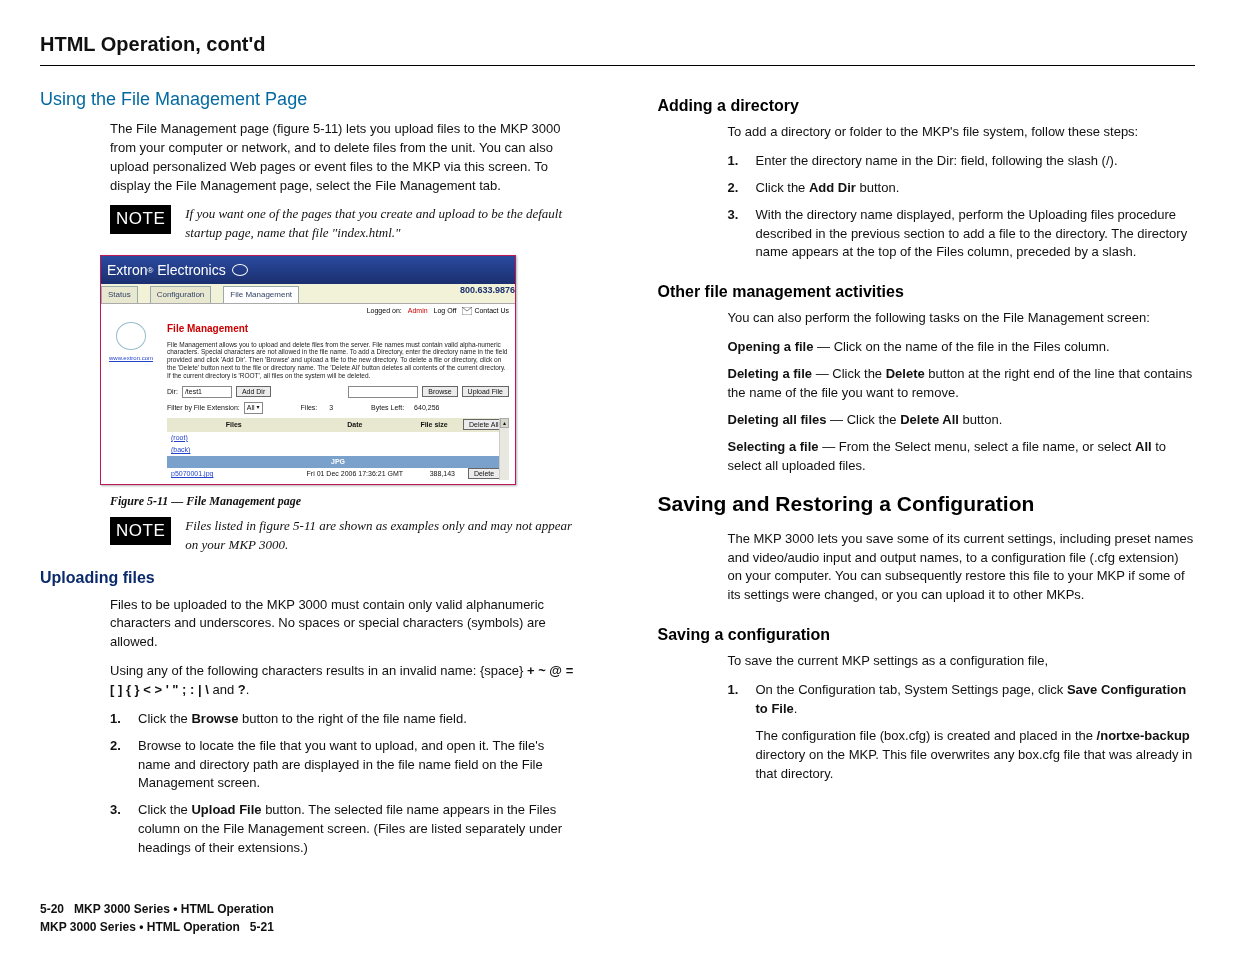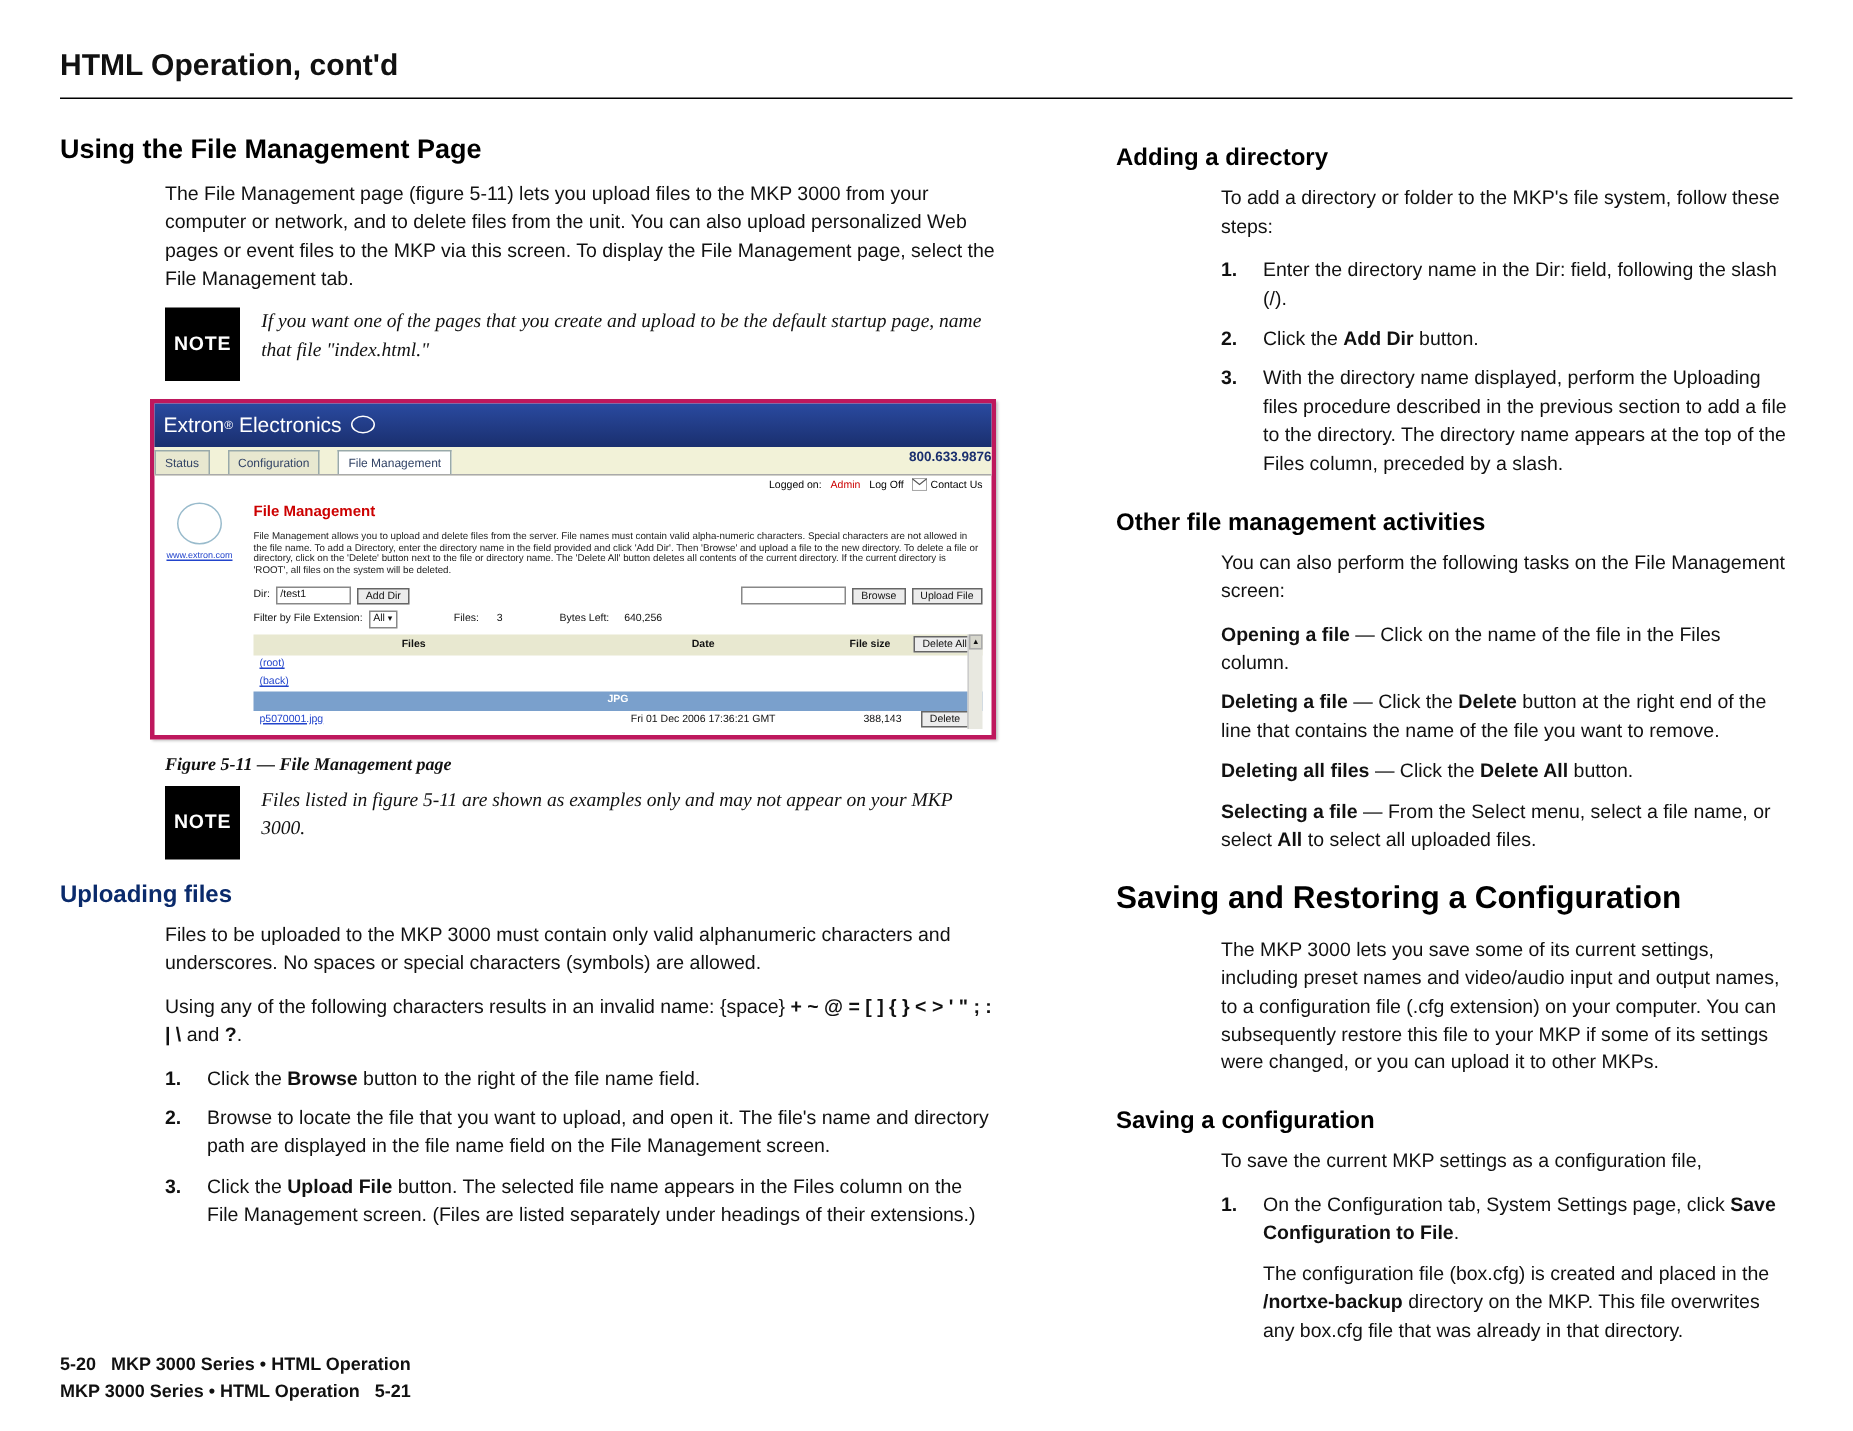--- a/index.html
+++ b/index.html
@@ -11,44 +11,44 @@
     background: #fff;
     width: 1235px;
     height: 954px;
     padding: 30px 40px 20px 40px;
     position: relative;
   }
   .page-header { font-weight: 700; font-size: 20px; margin-bottom: 6px; }
   .header-rule { border: 0; border-top: 1px solid #000; margin-bottom: 10px; }
   .columns { display: flex; gap: 80px; }
   .col { flex: 1; }
-  h2.section-blue { color: #000000; font-weight: 700; font-size: 18px; margin: 10px 0 8px 0; }
+  h2.section-blue { color: #0369a1; font-weight: 400; font-size: 18px; margin: 10px 0 8px 0; }
   h2.section-black { color: #000; font-weight: 700; font-size: 21px; margin: 14px 0 10px 0; }
   h3.sub-blue { color: #0a2a6b; font-weight: 700; font-size: 16px; margin: 12px 0 6px 0; }
   h3.sub-black { color: #000; font-weight: 700; font-size: 16px; margin: 18px 0 6px 0; }
   .body-block { margin-left: 70px; }
   .body-block p { margin-bottom: 10px; }
   .note-row { display: flex; align-items: flex-start; gap: 14px; margin: 6px 0 12px 70px; }
-  .note-tag { background: #000; color: #fff; font-weight: 700; font-size: 13px; padding: 15px 6px; letter-spacing: 0.5px; white-space: nowrap; }
+  .note-tag { background: #000; color: #fff; font-weight: 400; font-size: 17px; padding: 2px 6px; letter-spacing: 0.5px; white-space: nowrap; }
   .note-text { font-style: italic; font-family: Georgia, serif; font-size: 13px; }
   .figure-caption { font-weight: 700; font-style: italic; font-family: Georgia, serif; font-size: 12px; margin: 6px 0 6px 70px; }
   ol.numbered { list-style: none; margin: 6px 0 10px 70px; }
   ol.numbered li { display: flex; margin-bottom: 8px; }
   ol.numbered li .num { font-weight: 700; width: 28px; flex-shrink: 0; }
   ol.numbered li .num::after { content: "."; }
   ol.numbered li .li-body { flex: 1; }
   ol.numbered li .li-body p { margin-bottom: 8px; }
   .bold { font-weight: 700; }
   .actions { margin: 6px 0 10px 70px; }
   .actions p { margin-bottom: 8px; }
   .footer { position: absolute; bottom: 18px; left: 40px; right: 40px; display: flex; justify-content: space-between; font-size: 12px; flex-direction: column; }
   .footer .pn { font-weight: 700; }
 
   
-  .screenshot { margin: 8px 0 8px 0; width: 564px; border: 3px solid #be185d; box-shadow: 1px 1px 2px rgba(0,0,0,0.3); background:#fff; font-size: 8px; }
+  .screenshot { margin: 8px 0 8px 0; width: 416px; border: 1px solid #be185d; box-shadow: 1px 1px 2px rgba(0,0,0,0.3); background:#fff; font-size: 8px; }
   .ss-banner { background: linear-gradient(#2a4aa0,#1a2f6e); color:#fff; padding:4px 6px; display:flex; align-items:center; font-family: "Trebuchet MS", sans-serif; font-size:14px; }
   .ss-banner .reg { font-size:8px; vertical-align:top; }
   .ss-banner .swoosh { margin-left:6px; width:16px; height:12px; border:1px solid #fff; border-radius:50%; display:inline-block; }
   .ss-tabs { display:flex; background:#f2f2d8; border-bottom:1px solid #aaa; font-size:8px; }
   .ss-tab { padding:2px 6px; border:1px solid #9aa; border-bottom:none; background:#e8e8d0; margin-right:12px; margin-top:2px; color:#346; }
   .ss-tab.active { background:#fff; }
   .ss-topbar { display:flex; justify-content:flex-end; align-items:center; gap:6px; padding:2px 6px; font-size:7px; color:#000; }
   .ss-topbar .admin { color:#c00; }
   .ss-topbar .contact svg { vertical-align:middle; }
   .ss-body { display:flex; }

